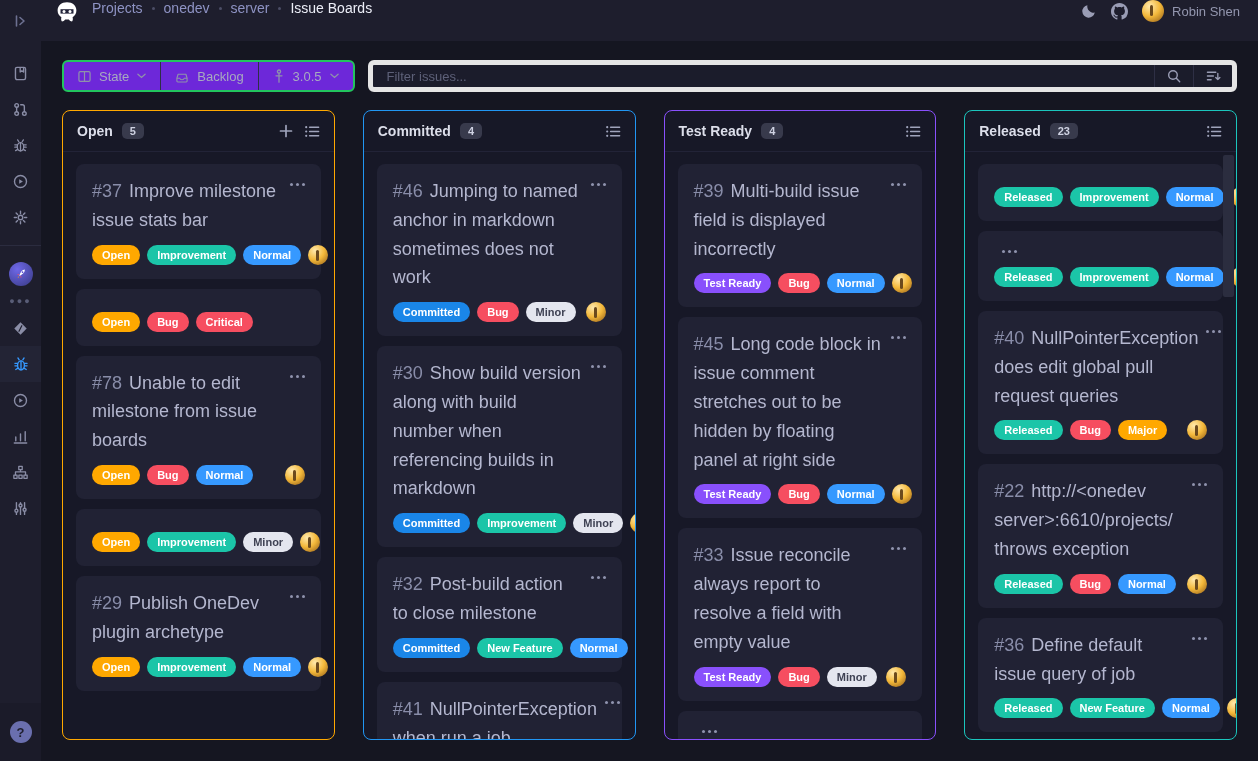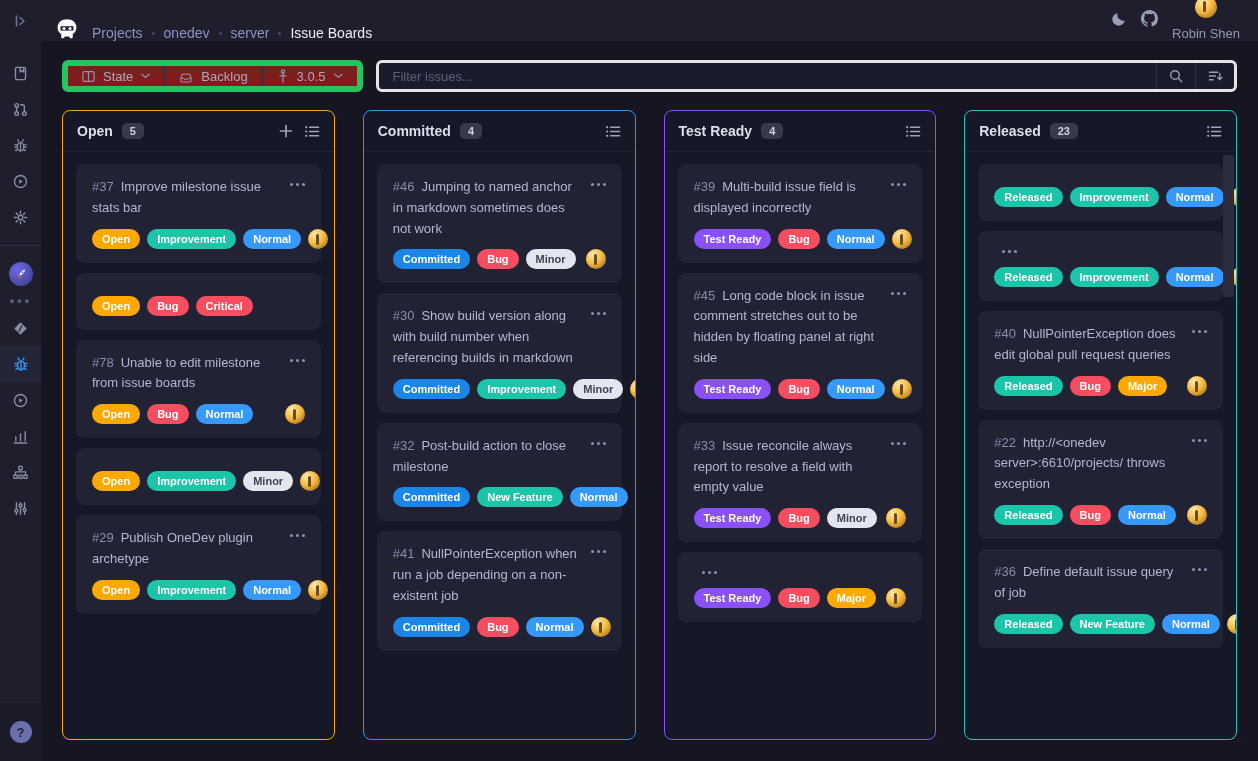--- a/index.html
+++ b/index.html
@@ -16,57 +16,57 @@
   .rail-divider { width:41px; height:1px; background:#2b2c3f; margin:10px 0; }
   .rail-spacer { flex:1; }
   .proj-avatar { width:24px; height:24px; border-radius:50%; background:radial-gradient(circle at 35% 30%, #6f68e8, #45459c 75%); display:flex; align-items:center; justify-content:center; }
   .rail-dots { color:#595d77; font-size:9px; letter-spacing:2px; height:18px; display:flex; align-items:center; }
   .help-wrap { width:41px; height:58px; background:#1b1b29; display:flex; align-items:center; justify-content:center; }
   .help-circle { width:22px; height:22px; border-radius:50%; background:#6a6fae; color:#1e1e2d; font-size:13px; font-weight:bold; display:flex; align-items:center; justify-content:center; cursor:pointer; }
 
   
   .main { flex:1; display:flex; flex-direction:column; min-width:0; }
 
-  .navbar { height:41px; background:#1e1e2d; display:flex; align-items:flex-end; padding:0 18px 0 14px; flex-shrink:0; }
+  .navbar { height:41px; background:#1e1e2d; display:flex; align-items:flex-start; padding:0 18px 0 14px; flex-shrink:0; }
   .logo { width:24px; height:24px; margin-right:13px; flex-shrink:0; }
   .crumbs { display:flex; align-items:center; gap:9px; font-size:14px; }
   .crumb-link { color:#8e93c4; cursor:pointer; }
   .crumb-current { color:#eceef7; font-weight:500; }
   .crumb-sep { width:3px; height:3px; border-radius:50%; background:#4c4e66; }
   .nav-right { margin-left:auto; display:flex; align-items:center; gap:14px; }
   .nav-icon { color:#9a9db5; display:flex; cursor:pointer; }
-  .user { display:flex; align-items:center; gap:8px; cursor:pointer;flex-direction:column; }
+  .user { display:flex; align-items:center; gap:8px; cursor:pointer; }
   .user-name { color:#9success; color:#9396ae; font-size:13px; }
 
   .content { flex:1; background:#151621; padding:19px 21px 0 21px; display:flex; flex-direction:column; min-height:0; }
 
   
   .toolbar { display:flex; align-items:stretch; height:32px; flex-shrink:0; }
-  .btn-group { display:flex; background:#7f1d1d; border:6px solid #22c55e; border-radius:6px; overflow:hidden; }
+  .btn-group { display:flex; background:#6d28d9; border:2px solid #22c55e; border-radius:6px; overflow:hidden; }
   .tb-btn { display:flex; align-items:center; gap:8px; padding:0 14px; font-size:13px; color:#a7aabf; cursor:pointer; }
   .tb-btn + .tb-btn { border-left:1px solid #2e2f45; }
   .tb-btn svg { color:#8f92aa; }
-  .filter-wrap { flex:1; margin-left:13px; display:flex; background:#1b1c2b; border:3px solid #e5e5e5; border-radius:6px; overflow:hidden; }
+  .filter-wrap { flex:1; margin-left:13px; display:flex; background:#1b1c2b; border:5px solid #e5e5e5; border-radius:6px; overflow:hidden; }
   .filter-input { flex:1; background:transparent; border:none; outline:none; color:#c6c9dd; font-size:13px; padding:0 14px; font-family:inherit; }
   .filter-input::placeholder { color:#5d6078; }
   .filter-btn { width:39px; display:flex; align-items:center; justify-content:center; border-left:1px solid #2e2f45; color:#9a9db5; cursor:pointer; }
 
   
   .board { margin-top:18px; display:flex; gap:28px; flex:1; min-height:0; padding-bottom:21px; }
   .column { flex:1; border:1px solid; border-radius:8px; background:#171827; display:flex; flex-direction:column; overflow:hidden; position:relative; min-width:0; }
   .col-header { height:41px; display:flex; align-items:center; padding:0 14px; border-bottom:1px solid #222337; flex-shrink:0; }
   .col-title { font-size:14px; font-weight:bold; color:#dcdeea; }
   .col-count { margin-left:9px; background:#383a4c; color:#cfd2e2; font-size:11px; font-weight:bold; padding:2px 8px; border-radius:5px; }
   .col-actions { margin-left:auto; display:flex; align-items:center; gap:12px; color:#9fa3bb; }
   .col-actions .icon-btn { display:flex; cursor:pointer; }
   .col-body { padding:12px 13px; display:flex; flex-direction:column; gap:10px; overflow:hidden; }
 
   .card { background:#212234; border-radius:8px; padding:13px 16px 14px 16px; flex-shrink:0; cursor:pointer; }
   .card-head { display:flex; align-items:flex-start; }
-  .card-title { flex:1; font-size:13px; line-height:1.6; color:#b4b7cf; }
+  .card-title { flex:1; font-size:18px; line-height:1.6; color:#b4b7cf; }
   .card-title .num { color:#898da9; margin-right:7px; }
   .more-btn { display:flex; gap:3px; padding:6px 0 4px 8px; cursor:pointer; }
   .more-btn i { width:3px; height:3px; border-radius:50%; background:#8f93ad; }
   .card-labels { display:flex; align-items:center; gap:7px; margin-top:10px; }
   .pill { font-size:11px; font-weight:bold; padding:4px 10px; border-radius:10px; white-space:nowrap; }
   .avatar { width:20px; height:20px; border-radius:50%; margin-left:auto; flex-shrink:0; position:relative;
             background:radial-gradient(circle at 35% 28%, #ffe9ad, #f3b83a 48%, #96611a 95%); }
   .avatar::after { content:""; position:absolute; left:8px; top:5px; width:3px; height:11px; border-radius:2px; background:#6b4a1d; }
   .nav-avatar { width:22px; height:22px; margin-left:0; }
 

